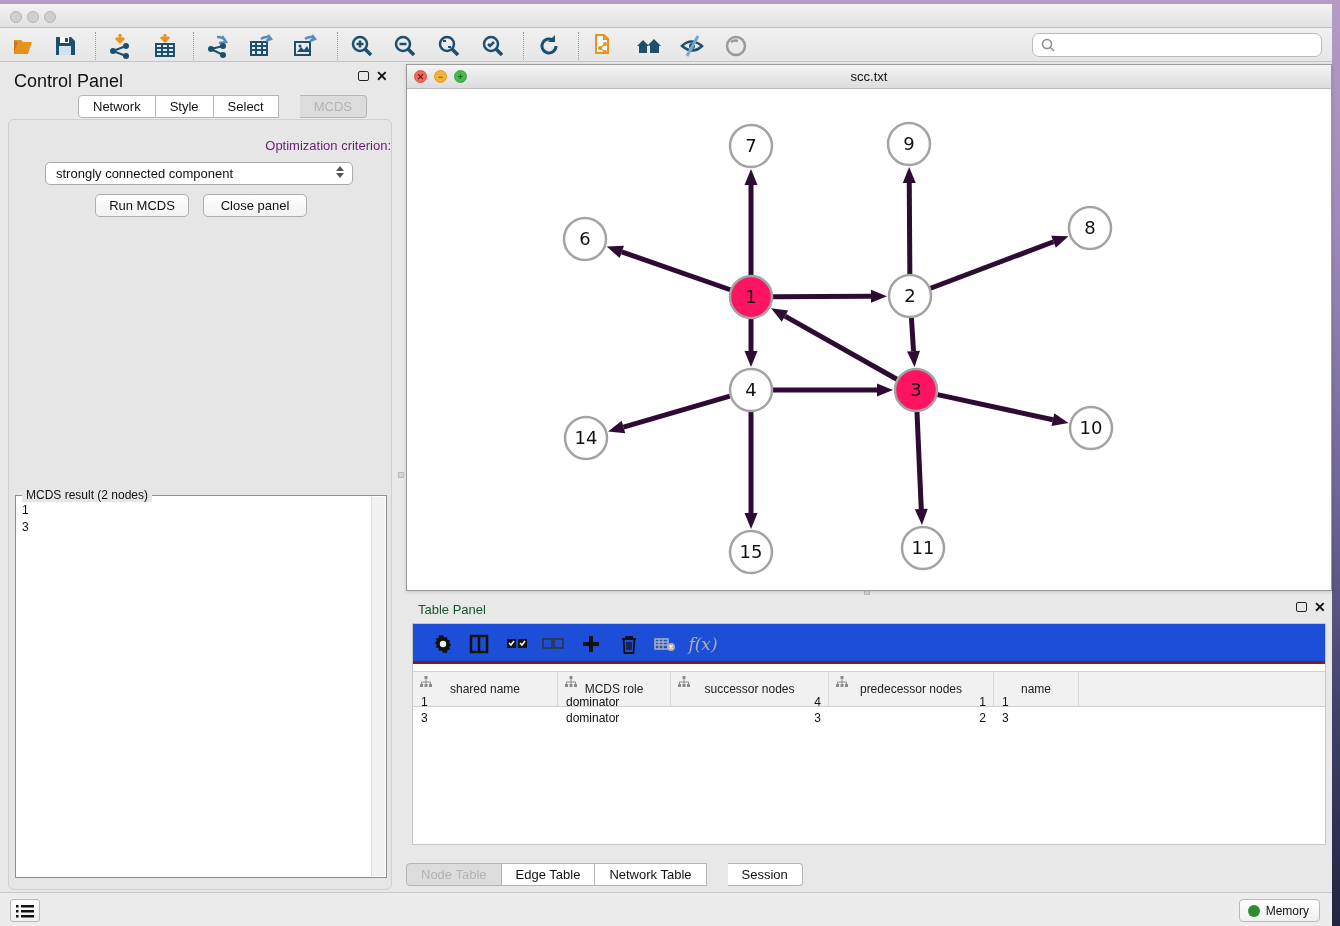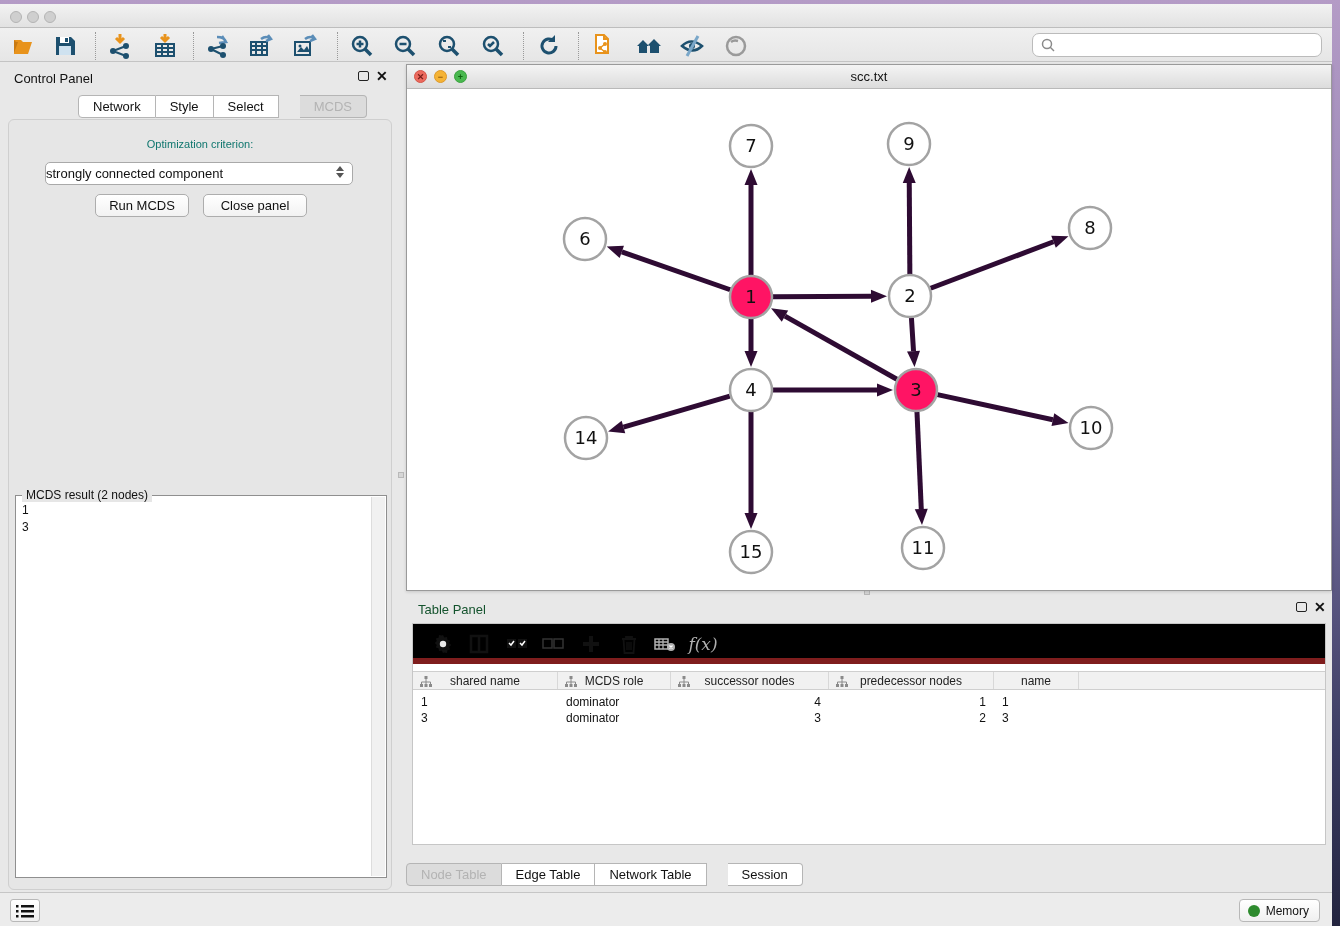--- a/index.html
+++ b/index.html
@@ -25,36 +25,36 @@
     border-left:1px dotted #9a9a9a; }
   .searchbox { position:absolute; right:10px; top:5px; width:290px; height:24px;
     background:#fff; border:1px solid #bbb; border-radius:7px; display:flex; align-items:center; }
   .searchbox svg { margin-left:7px; }
   .searchbox input { border:none; outline:none; flex:1; height:20px; font-size:12px; background:transparent; }
 
   
   .main { position:absolute; left:0; top:58px; width:1332px; height:830px; background:#e8e8e8; }
 
   
-  .cp-title { position:absolute; left:14px; top:9px; font-size:13px; color:#111; }
+  .cp-title { position:absolute; left:14px; top:9px; font-size:18px; color:#111; }
   .panel-btns { position:absolute; display:flex; gap:7px; align-items:center; }
   .float-icon { width:11px; height:10px; border:1.5px solid #222; border-radius:2px; }
   .close-icon { font-size:14px; font-weight:bold; color:#111; line-height:10px; }
   .cp-tabs { position:absolute; left:78px; top:33px; display:flex; }
   .tab { height:23px; padding:0 14px; background:#fff; border:1px solid #b5b5b5;
     border-left-width:0; font-size:13px; color:#111; display:flex; align-items:center; cursor:pointer; }
   .tab:first-child { border-left-width:1px; border-radius:4px 0 0 4px; }
   .tab:last-child { border-radius:0 4px 4px 0;margin-left:21px; }
   .tab.active { background:#dcdcdc; color:#b3b3b3; }
   .cp-content { position:absolute; left:8px; top:57px; width:384px; height:771px;
     background:#e6e6e6; border:1px solid #cfcfcf; border-radius:6px; }
-  .opt-label { position:absolute; left:0; right:0; top:18px; text-align:center; font-size:11px; color:#0f766e; }
+  .opt-label { position:absolute; left:0; right:0; top:18px; text-align:right; font-size:13px; color:#701a75; }
   .combo { position:absolute; left:36px; top:42px; width:308px; height:23px; background:#fff;
     border:1px solid #a9a9a9; border-radius:5px; font-size:13px; color:#111;
-    display:flex; align-items:center; cursor:pointer; }
+    display:flex; align-items:center; padding-left:10px; cursor:pointer; }
   .combo .chevrons { position:absolute; right:8px; top:3px; display:flex; flex-direction:column; gap:2px; }
   .chev-up { width:0; height:0; border-left:4px solid transparent; border-right:4px solid transparent; border-bottom:5px solid #555; }
   .chev-dn { width:0; height:0; border-left:4px solid transparent; border-right:4px solid transparent; border-top:5px solid #555; }
   .cp-btn { position:absolute; top:74px; height:23px; background:linear-gradient(#ffffff,#f2f2f2);
     border:1px solid #adadad; border-radius:5px; font-size:13px; color:#111; cursor:pointer;
     font-family:"Liberation Sans",sans-serif; }
   .result-box { position:absolute; left:6px; top:375px; width:372px; height:383px;
     border:1px solid #8f8f8f; background:#fff; }
   .result-legend { position:absolute; left:6px; top:-8px; background:#e6e6e6;
     padding:0 4px; font-size:12px; color:#111; }
@@ -80,25 +80,25 @@
   .tl2.yellow { background:#f5b335; border:1px solid #dd9a2b; color:rgba(120,70,0,.8); }
   .tl2.green { background:#49b84f; border:1px solid #3aa23f; color:rgba(0,80,0,.8); }
   .net-canvas { position:absolute; left:0; top:24px; width:924px; height:501px; background:#fff; }
 
   
   .table-panel { position:absolute; left:406px; top:533px; width:926px; height:297px; background:#e8e8e8; }
   .tp-title { position:absolute; left:12px; top:7px; font-size:13px; color:#14532d; }
   .tp-inner { position:absolute; left:6px; top:28px; width:914px; height:222px;
     background:#fff; border:1px solid #c6c6c6; }
   .tp-toolbar { position:absolute; left:0; top:0; width:100%; height:40px;
-    background:#000000; border-bottom:6px solid #7f1d1d; }
+    background:#1d4ed8; border-bottom:3px solid #7f1d1d; }
   .tp-ico { position:absolute; top:8px; width:24px; height:24px; display:flex;
     align-items:center; justify-content:center; cursor:pointer; }
   .fx { font-family:"DejaVu Serif",serif; font-style:italic; font-size:17px; color:#b0b0b0; }
-  .thead { position:absolute; left:0; top:47px; width:100%; height:19px;
+  .thead { position:absolute; left:0; top:47px; width:100%; height:36px;
     background:#f1f1f1; border-top:1px solid #cfcfcf; border-bottom:1px solid #cfcfcf; display:flex; }
   .th { position:relative; height:100%; border-right:1px solid #d8d8d8; display:flex;
     align-items:center; justify-content:center; font-size:12px; color:#222; cursor:pointer; }
   .th .tree-ico { position:absolute; left:7px; top:4px; }
   .trow { position:absolute; width:100%; height:16px; display:flex; font-size:12px; color:#111; cursor:pointer; }
   .td { height:16px; line-height:16px; padding:0 8px; }
   .tnum { text-align:right; }
 
   .tp-tabs { position:absolute; left:0; right:0; top:268px; display:flex; justify-content:flex-start; }
 

